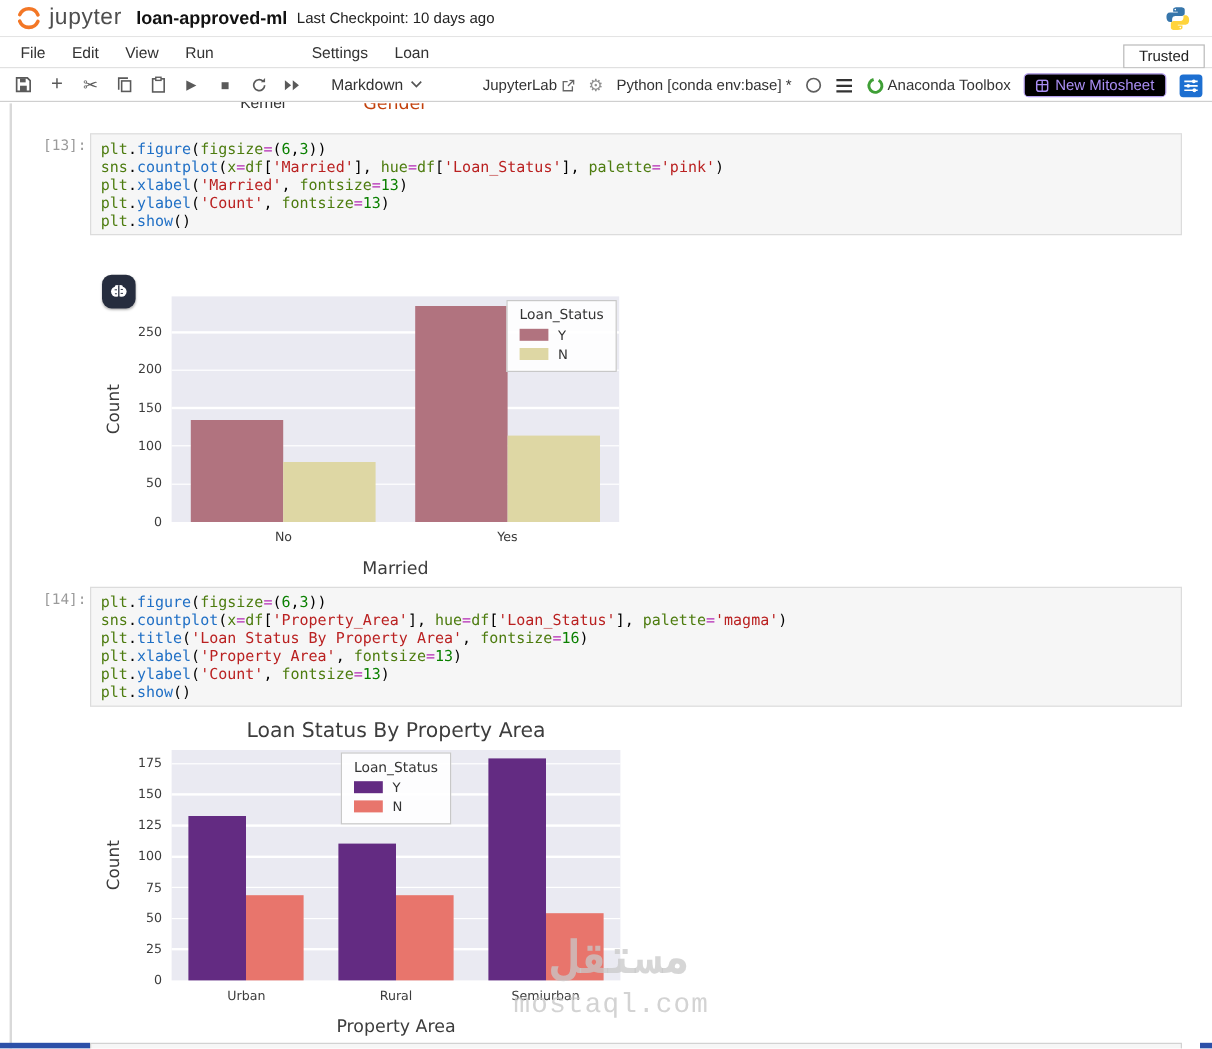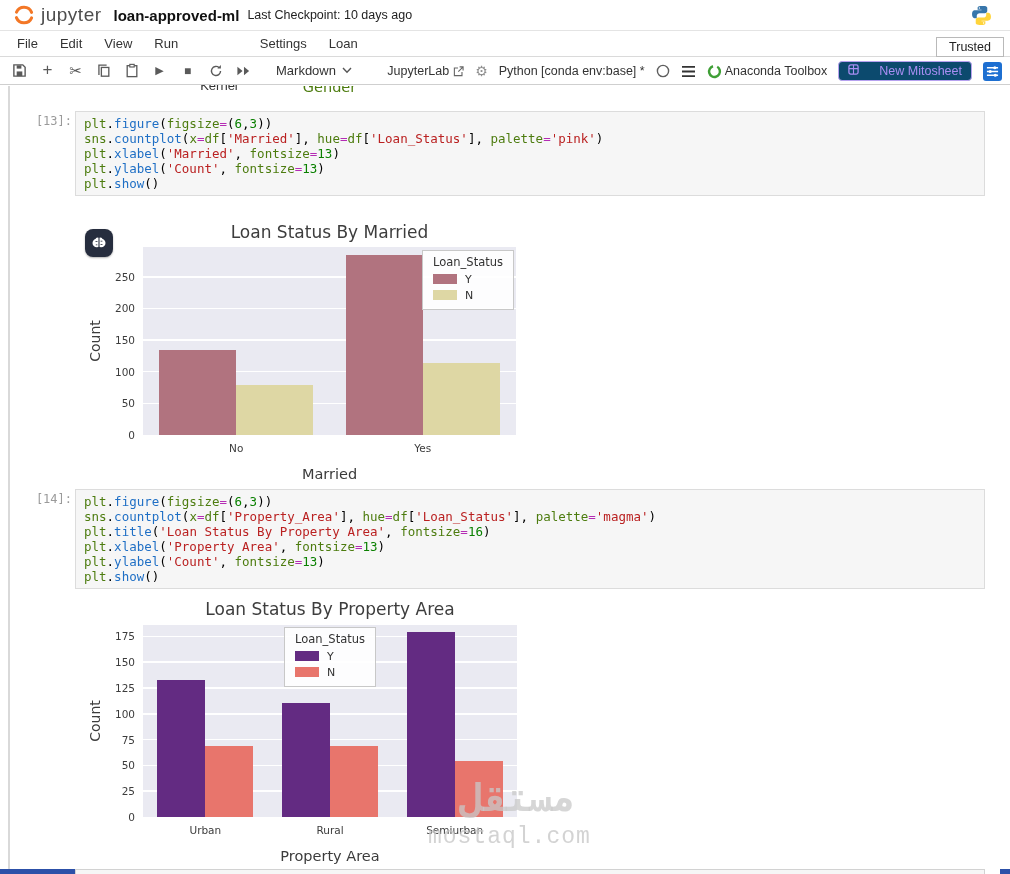--- a/index.html
+++ b/index.html
@@ -34,30 +34,30 @@
   .glyph-plus { font-size:17px; color:#5a5a5a; margin-top:-2px; }
   .glyph-cut  { font-size:15px; color:#5a5a5a; }
   .glyph-run  { font-size:11px; color:#5a5a5a; }
   .glyph-stop { font-size:12px; color:#5a5a5a; }
   .celltype { display:flex; align-items:center; gap:6px; margin-left:14px; font-size:13px; color:#333; }
   .tb-right { position:absolute; right:8px; top:0; height:28px; display:flex; align-items:center; gap:11px; }
   .tb-right .txt { font-size:12.5px; color:#333; white-space:nowrap; }
   .jl-link { display:flex; align-items:center; gap:4px; }
   .gear { font-size:14px; color:#8f8f8f; }
   .anaconda { display:flex; align-items:center; gap:3px; }
-  .mito-btn { display:flex; gap:20px; border:1px solid #b7a2f0; background:#0c4a6e;
+  .mito-btn { display:flex; align-items:center; gap:5px; border:1px solid #b7a2f0; background:#000000;
               color:#a98ef3; font-size:12.5px; padding:2px 9px; border-radius:4px; }
   .blue-sq { width:19px; height:19px; background:#1d6fd1; border-radius:3px; display:flex;
              align-items:center; justify-content:center; }
 
   
   .nbarea { position:absolute; top:86px; left:0; right:0; bottom:0; background:#fff; overflow:hidden; }
   .nb-leftline { position:absolute; left:8px; top:0; bottom:0; width:2px; background:#d9d9d9; }
   .clipped-label { position:absolute; top:-7px; left:143px; width:373px; text-align:center;
-                   font-family:"DejaVu Sans", sans-serif; font-size:14.5px; color:#4d7c0f; }
+                   font-family:"DejaVu Sans", sans-serif; font-size:14.5px; color:#c2410c; }
 
   .cell-prompt { position:absolute; left:30px; width:42px; text-align:right;
                  font-family:"DejaVu Sans Mono", monospace; font-size:12px; color:#9a9a9a; }
   .code-box { position:absolute; left:75px; width:910px; background:#f6f6f6;
               border:1px solid #dcdcdc; padding:4px 8px; }
   .code-line { font-family:"DejaVu Sans Mono", monospace; font-size:12.5px; line-height:15px;
                white-space:pre; color:#000; }
   .tok-v { color:#4d7c0f; } .tok-p { color:#000; }
   .tok-f { color:#1f6fc5; } .tok-o { color:#b42cb4; }
   .tok-n { color:#0a8000; } .tok-s { color:#ba2121; }
@@ -232,21 +232,20 @@
       <div class="code-lines">
           <div class="code-line"><span class="tok-v">plt</span><span class="tok-p">.</span><span class="tok-f">figure</span><span class="tok-p">(</span><span class="tok-v">figsize</span><span class="tok-o">=</span><span class="tok-p">(</span><span class="tok-n">6</span><span class="tok-p">,</span><span class="tok-n">3</span><span class="tok-p">))</span></div>
           <div class="code-line"><span class="tok-v">sns</span><span class="tok-p">.</span><span class="tok-f">countplot</span><span class="tok-p">(</span><span class="tok-v">x</span><span class="tok-o">=</span><span class="tok-v">df</span><span class="tok-p">[</span><span class="tok-s">'Married'</span><span class="tok-p">], </span><span class="tok-v">hue</span><span class="tok-o">=</span><span class="tok-v">df</span><span class="tok-p">[</span><span class="tok-s">'Loan_Status'</span><span class="tok-p">], </span><span class="tok-v">palette</span><span class="tok-o">=</span><span class="tok-s">'pink'</span><span class="tok-p">)</span></div>
           <div class="code-line"><span class="tok-v">plt</span><span class="tok-p">.</span><span class="tok-f">xlabel</span><span class="tok-p">(</span><span class="tok-s">'Married'</span><span class="tok-p">, </span><span class="tok-v">fontsize</span><span class="tok-o">=</span><span class="tok-n">13</span><span class="tok-p">)</span></div>
           <div class="code-line"><span class="tok-v">plt</span><span class="tok-p">.</span><span class="tok-f">ylabel</span><span class="tok-p">(</span><span class="tok-s">'Count'</span><span class="tok-p">, </span><span class="tok-v">fontsize</span><span class="tok-o">=</span><span class="tok-n">13</span><span class="tok-p">)</span></div>
           <div class="code-line"><span class="tok-v">plt</span><span class="tok-p">.</span><span class="tok-f">show</span><span class="tok-p">()</span></div>
         </div>
     </div>
 
     <div class="chart" style="left:86px; top:136px; width:436px; height:256px;">
-      <div class="chart-title" style="left: 57px; width: 373px; top: 0px;">Loan Status By Married</div>
       <div class="chart-ylabel" style="left: 9px; top: 119px;">Count</div>
       <div class="plot" style="left: 57px; top: 25px; width: 373px; height: 188px; background: rgb(234, 234, 242);">
           <div class="gridline" style="top: 155.55px;"></div>
           <div class="gridline" style="top: 123.9px;"></div>
           <div class="gridline" style="top: 92.2505px;"></div>
           <div class="gridline" style="top: 60.6007px;"></div>
           <div class="gridline" style="top: 28.9508px;"></div>
           <div class="bar" style="left: 16.25px; width: 77px; height: 84.8215px; background: rgb(177, 115, 127);"></div>
           <div class="bar" style="left: 93.25px; width: 77px; height: 50.0067px; background: rgb(222, 215, 164);"></div>
           <div class="bar" style="left: 202.75px; width: 77px; height: 180.404px; background: rgb(177, 115, 127);"></div>

